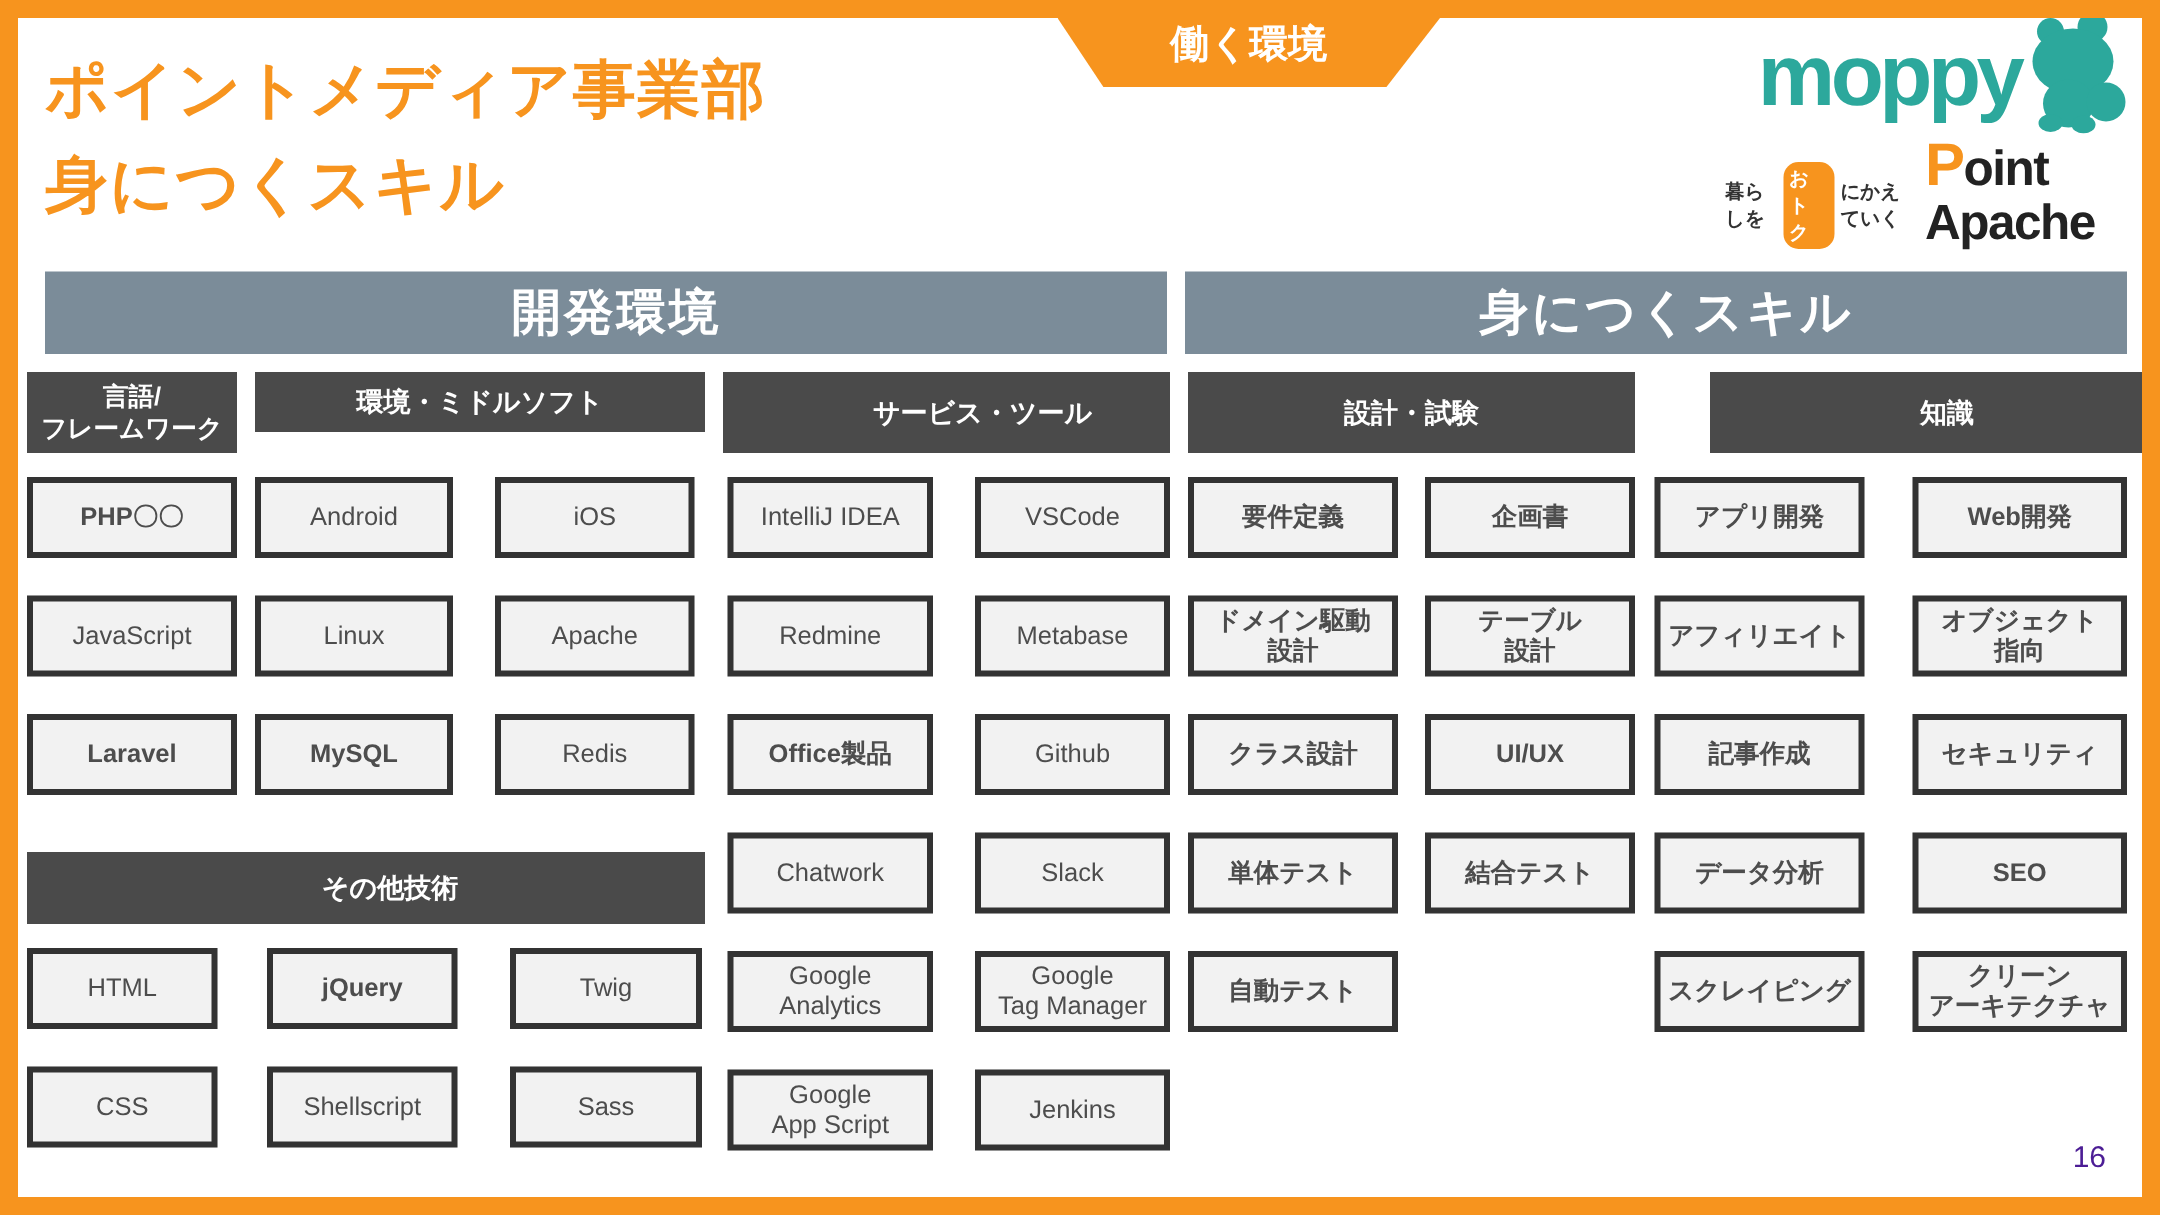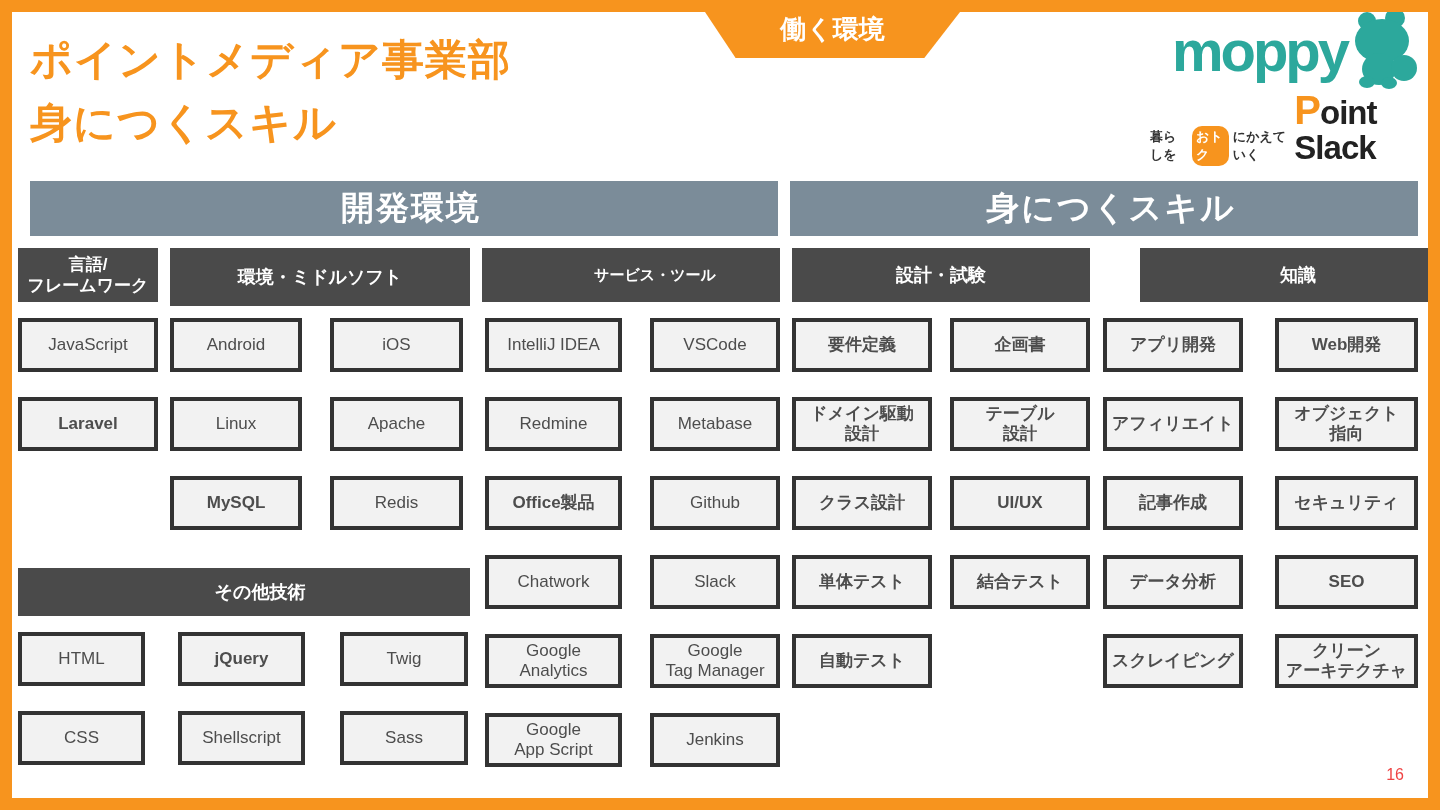--- a/index.html
+++ b/index.html
@@ -67,22 +67,22 @@
   }
   #bar-dev{left:30px;width:748px;}
   #bar-skills{left:790px;width:628px;}
   .subhead{
     position:absolute;background:var(--dark);color:#fff;
     display:flex;align-items:center;justify-content:center;
     text-align:center;font-weight:bold;font-size:17px;line-height:1.25;
     white-space:pre-line;
   }
   #sub-lang{left:18px;top:248px;width:140px;height:54px;}
-  #sub-env{left:170px;top:248px;width:300px;height:58px;font-size:18px;}
-  #sub-svc{left:482px;top:248px;width:298px;height:54px;font-size:15px;padding-left:48px;}
+  #sub-env{left:170px;top:248px;width:300px;height:40px;font-size:18px;}
+  #sub-svc{left:482px;top:248px;width:298px;height:54px;font-size:18px;padding-left:48px;}
   #sub-design{left:792px;top:248px;width:298px;height:54px;font-size:18px;}
   #sub-knowledge{left:1102px;top:248px;width:316px;height:54px;font-size:18px;margin-left:38px;}
   #sub-other{left:18px;top:568px;width:452px;height:48px;font-size:18px;padding-left:32px;}
   
   .box-col{
     position:absolute;top:318px;display:flex;flex-direction:column;gap:25px;
   }
   .col-lang{left:18px;width:140px;}
   .col-envA{left:170px;width:132px;}
   .col-envB{left:330px;width:133px;}
@@ -96,21 +96,21 @@
   .col-othB{left:178px;top:632px;width:127px;}
   .col-othC{left:340px;top:632px;width:128px;}
   .box{
     height:54px;border:4px solid var(--box-border);background:var(--box-bg);
     display:flex;align-items:center;justify-content:center;text-align:center;
     color:var(--box-text);font-size:17px;line-height:1.15;white-space:pre-line;
   }
   .box.bold{font-weight:bold;}
   .page-number{
     position:absolute;right:36px;bottom:26px;
-    color:#ef4444;font-size:16px;
+    color:#4c1d95;font-size:20px;
   }
 </style>
 </head>
 <body>
 
 <div class="frame"></div>
 
 <div class="ribbon">
   <span>働く環境</span>
 </div>
@@ -137,41 +137,42 @@
   </span>
 </div>
 
 <div class="pi-logo">
   <div class="pi-tagline">
     <span>暮らしを</span>
     <span class="pi-badge">おトク</span>
     <span>にかえていく</span>
   </div>
   <div class="pi-name">
-    <span class="pi-p">P</span><span>oint Slack</span>
+    <span class="pi-p">P</span><span>oint Apache</span>
   </div>
 </div>
 
 <div class="bar" id="bar-dev">
   <span>開発環境</span>
 </div>
 <div class="bar" id="bar-skills">
   <span>身につくスキル</span>
 </div>
 
 <div class="subhead" id="sub-lang">言語/
 フレームワーク</div>
 <div class="subhead" id="sub-env">環境・ミドルソフト</div>
 <div class="subhead" id="sub-svc">サービス・ツール</div>
 <div class="subhead" id="sub-design">設計・試験</div>
 <div class="subhead" id="sub-knowledge">知識</div>
 <div class="subhead" id="sub-other">その他技術</div>
 
 <div id="grid">
     <div class="box-col col-lang">
+      <div class="box bold">PHP〇〇</div>
       <div class="box">JavaScript</div>
       <div class="box bold">Laravel</div>
     </div>
     <div class="box-col col-envA">
       <div class="box">Android</div>
       <div class="box">Linux</div>
       <div class="box bold">MySQL</div>
     </div>
     <div class="box-col col-envB">
       <div class="box">iOS</div>

